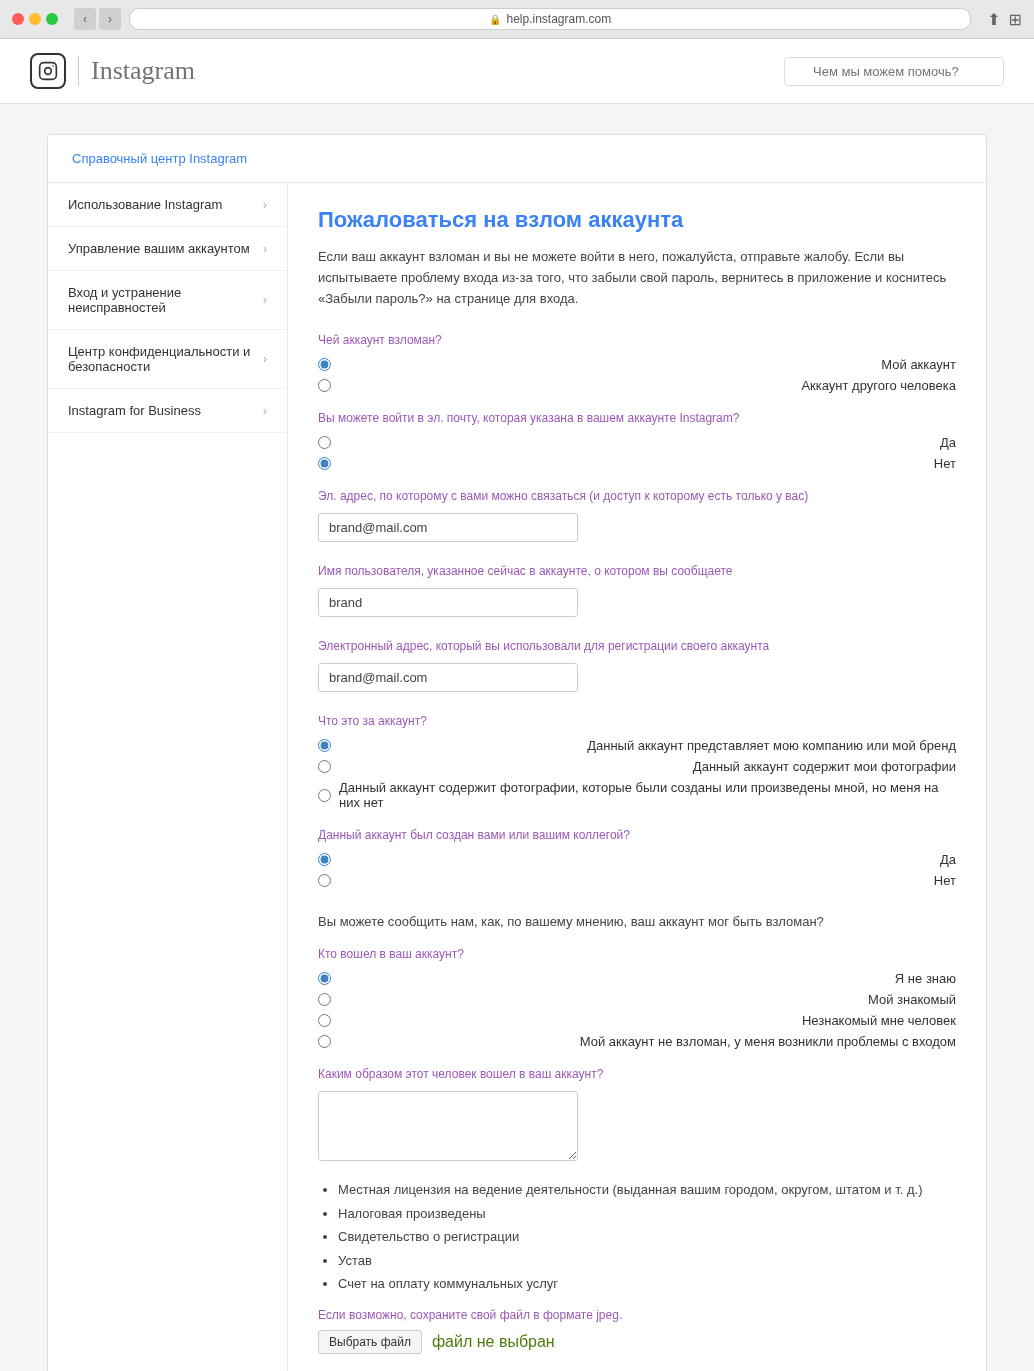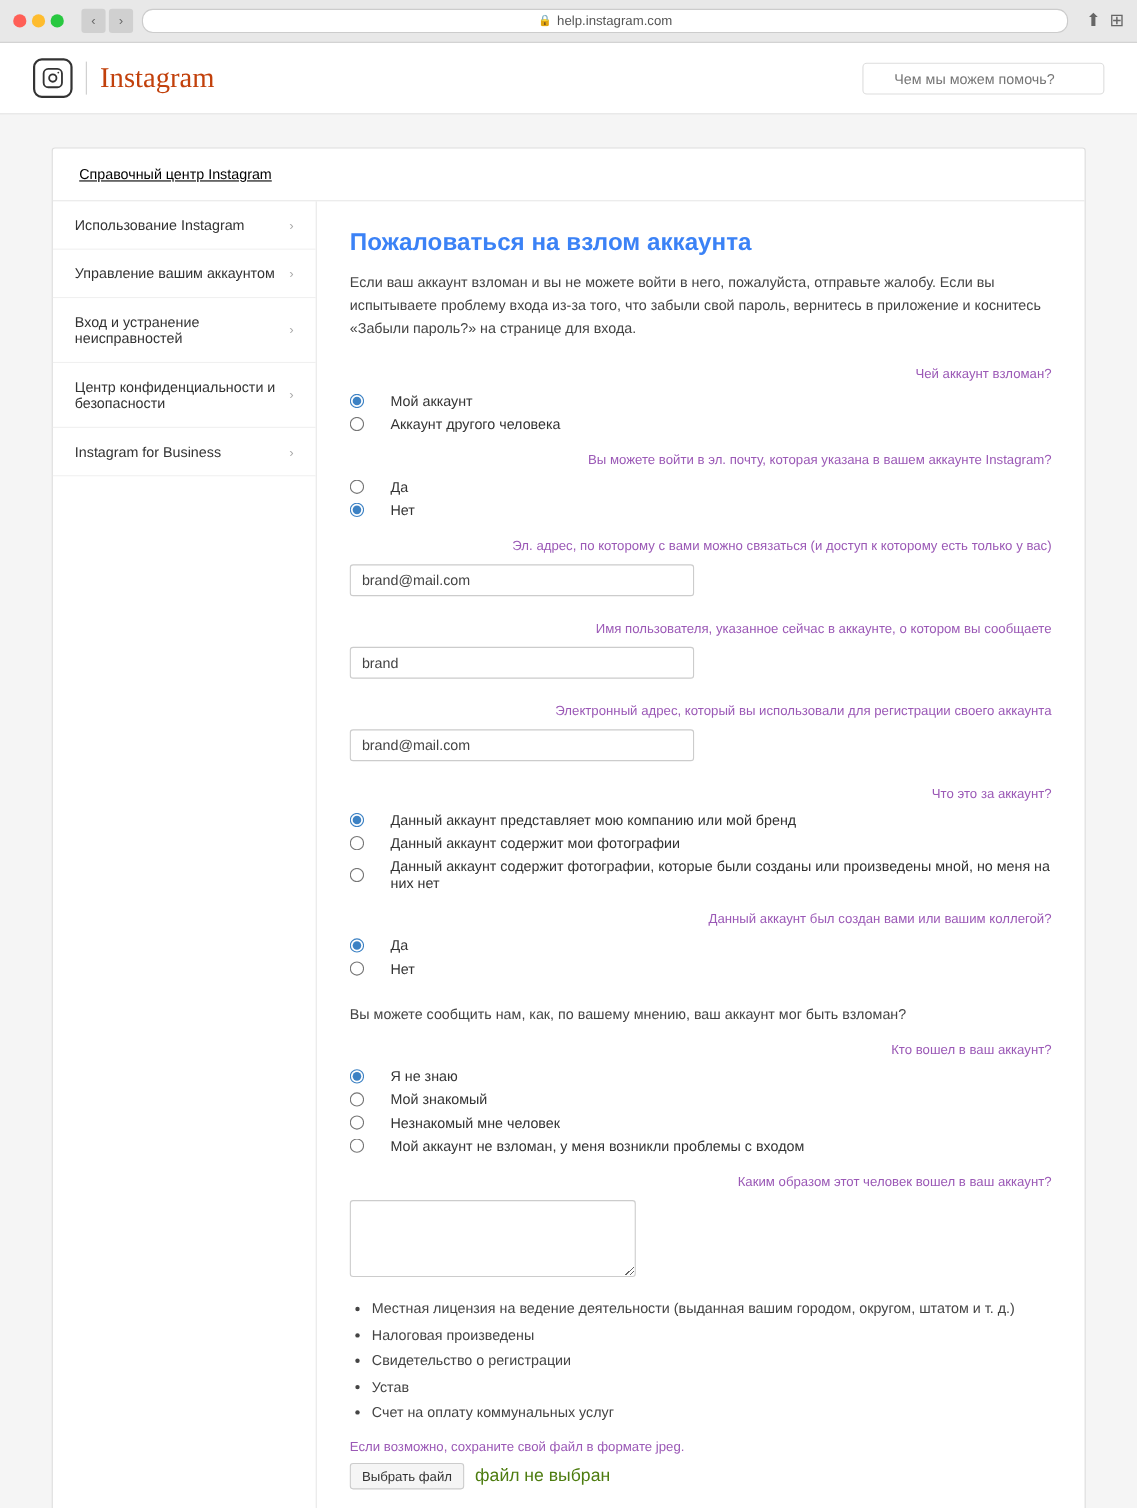--- a/index.html
+++ b/index.html
@@ -81,21 +81,21 @@
     }
     .ig-logo-icon {
       width: 36px; height: 36px;
       border: 2px solid #333;
       border-radius: 8px;
       display: flex; align-items: center; justify-content: center;
     }
     .ig-logo-text {
       font-family: 'Palatino Linotype', 'Book Antiqua', Palatino, serif;
       font-size: 26px;
-      color: #c2410c;
+      color: #737373;
       border-left: 1px solid #ccc;
       padding-left: 12px;
     }
     .ig-search {
       border: 1px solid #ddd;
       border-radius: 4px;
       padding: 6px 14px 6px 30px;
       font-size: 13px;
       color: #999;
       width: 220px;
@@ -128,23 +128,22 @@
       margin: 30px auto;
       background: white;
       border: 1px solid #ddd;
       border-radius: 3px;
     }
 
     
     .breadcrumb-bar {
       padding: 16px 24px;
       border-bottom: 1px solid #e8e8e8;
-      color: #000000;
-      font-size: 13px;
-      text-decoration: underline;
+      color: #3b82f6;
+      font-size: 13px;
     }
 
     
     .content-layout {
       display: flex;
     }
 
     
     .sidebar {
       width: 240px;
@@ -184,40 +183,40 @@
       color: #444;
       line-height: 1.6;
       margin-bottom: 24px;
     }
 
     .section-label {
       font-size: 12px;
       color: #9b59b6;
       margin-bottom: 10px;
       margin-top: 18px;
-      text-align: right;
     }
 
     .radio-group {
       margin-bottom: 4px;
     }
     .radio-option {
       display: flex;
       align-items: center;
-      gap: 24px;
+      gap: 8px;
       margin-bottom: 6px;
       font-size: 13px;
       color: #333;
+      justify-content: space-between;
     }
     .radio-option input[type="radio"] {
       accent-color: #3d82c4;
     }
 
     .form-input {
-      width: 313px;
+      width: 260px;
       border: 1px solid #ccc;
       border-radius: 3px;
       padding: 6px 10px;
       font-size: 13px;
       color: #444;
       margin-bottom: 4px;
       outline: none;
     }
 
     .field-group {

